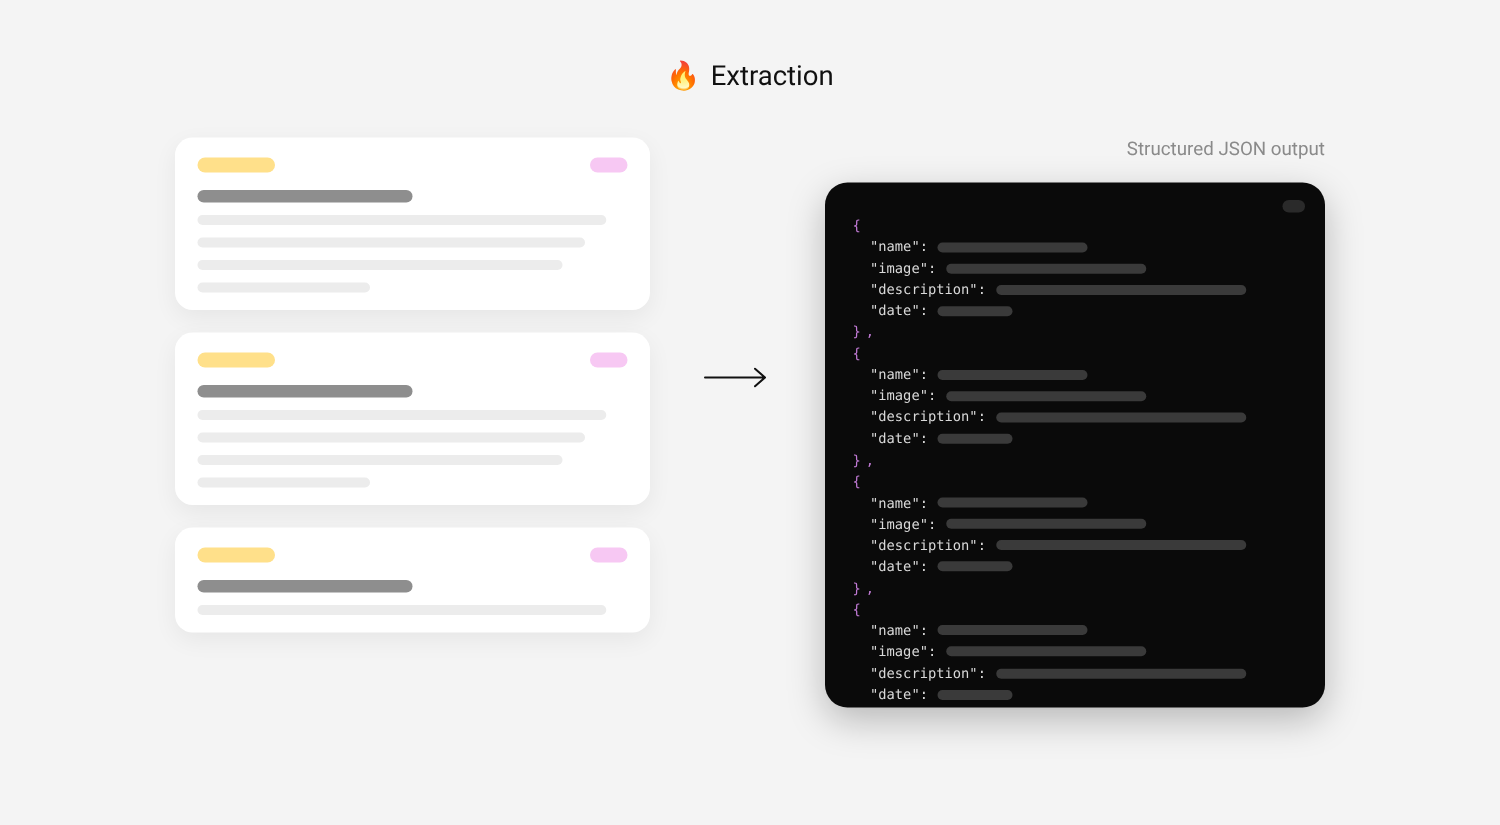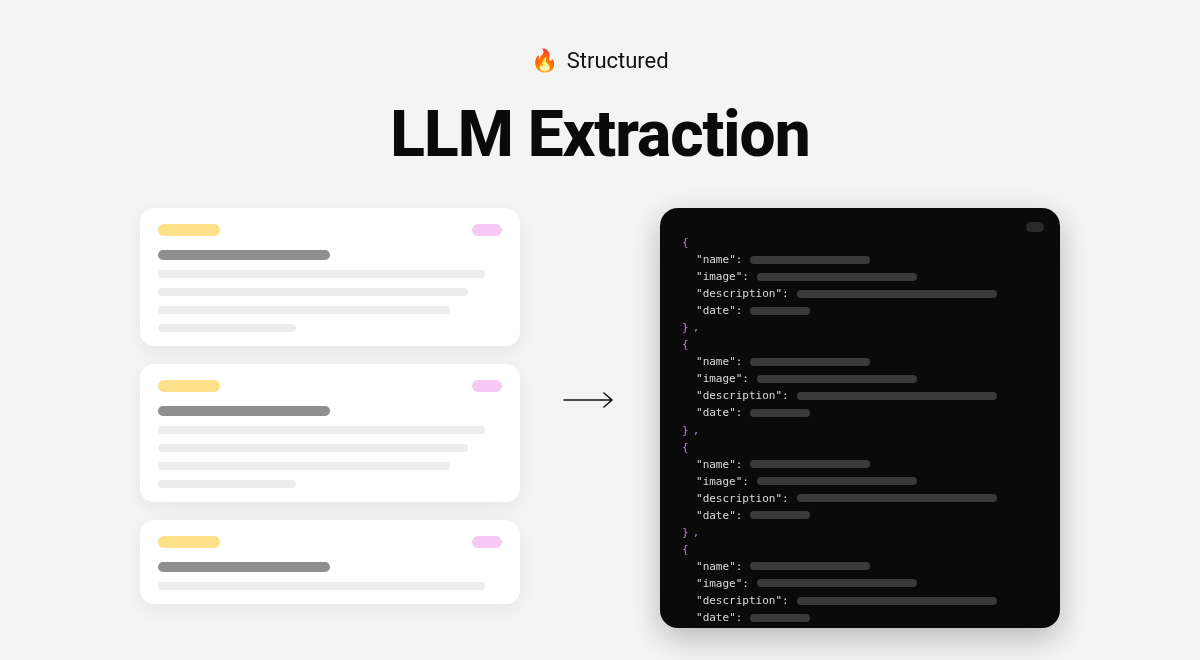--- a/index.html
+++ b/index.html
@@ -100,23 +100,22 @@
   }
   .vw60{width:120px} .vw80{width:160px} .vw100{width:200px} .vw30{width:60px}
   .indent1{ padding-left:14px; }
 </style>
 </head>
 <body>
 
 <div class="header">
   <div class="brand">
     <span>🔥</span>
-    <span>Structured</span>
-  </div>
-  <h1 class="title">LLM Extraction</h1>
+    <span>Extraction</span>
+  </div>
 </div>
 
 <div class="columns">
 
   <div class="col-left">
     <div class="card-stack">
       <div class="card">
         <div class="pill-yellow"></div>
         <div class="pill-pink"></div>
         <div class="bar bar-dark"></div>
@@ -145,20 +144,21 @@
 
   <div class="col-mid">
     <div class="arrow">
       <svg width="56" height="24" viewBox="0 0 56 24" fill="none">
         <path d="M2 12 H50 M50 12 L42 5 M50 12 L42 19" stroke-width="1.6" stroke-linecap="round" stroke-linejoin="round"></path>
       </svg>
     </div>
   </div>
 
   <div class="col-right">
+    <div class="col-label" style="text-align:right">Structured JSON output</div>
     <div class="code-window">
       <div class="win-dot"></div>
       <div class="code" id="code-body">
           <div class="line">
             <span class="brace">{</span>
           </div>
           <div class="line indent1">
             <span class="key">name</span>
             <span class="valbar vw60"></span>
           </div>

